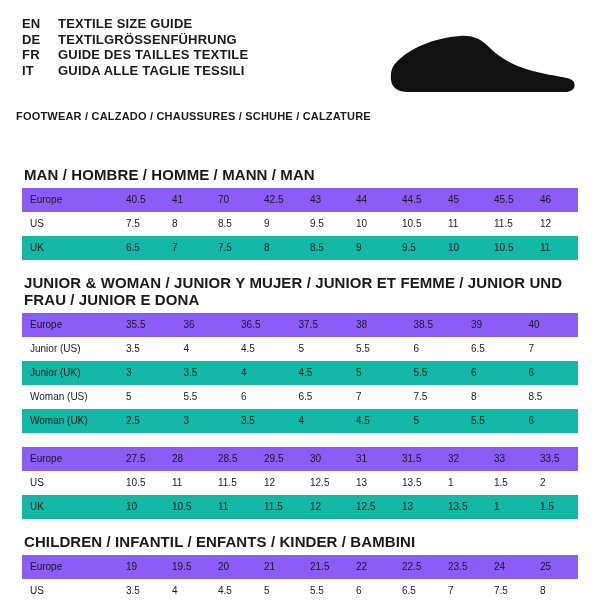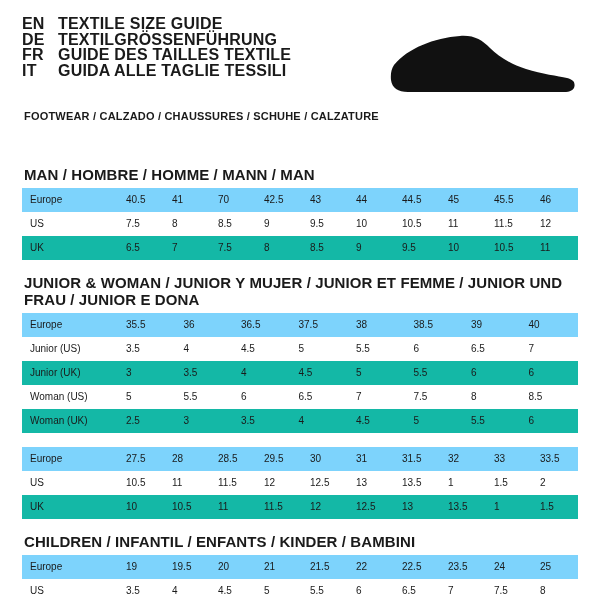--- a/index.html
+++ b/index.html
@@ -26,21 +26,21 @@
   .header {
     position: relative;
     padding: 16px 22px 0 22px;
     height: 108px;
     box-sizing: border-box;
   }
   .lang-table {
     border-collapse: collapse;
   }
   .lang-table td {
-    font-size: 16px;
+    font-size: 13px;
     line-height: 15.6px;
     font-weight: bold;
     letter-spacing: 0.2px;
     padding: 0;
     vertical-align: top;
     white-space: nowrap;
   }
   .lang-code {
     width: 36px;
     color: #1a1a1a;
@@ -52,21 +52,21 @@
   .shoe-wrap {
     position: absolute;
     right: 24px;
     top: 26px;
     width: 190px;
     height: 72px;
   }
 
   .footwear-line {
     position: absolute;
-    left: 24px;
+    left: 16px;
     top: 110px;
     font-size: 11px;
     font-weight: bold;
     letter-spacing: 0.2px;
     color: #1a1a1a;
   }
 
   
   .sections {
     position: absolute;
@@ -94,21 +94,21 @@
     line-height: 12px;
     height: 18px;
     padding: 3px 0 3px 8px;
     color: #1a1a1a;
     text-align: left;
     vertical-align: middle;
     white-space: nowrap;
     overflow: hidden;
   }
   tr.row-shade td {
-    background: #7dd3fc;
+    background: #8b5cf6;
   }
   tr.row-plain td {
     background: #ffffff;
   }
   tr.row-light td {
     background: #14b8a6;
   }
   td.label-cell {
     width: 88px;
   }

